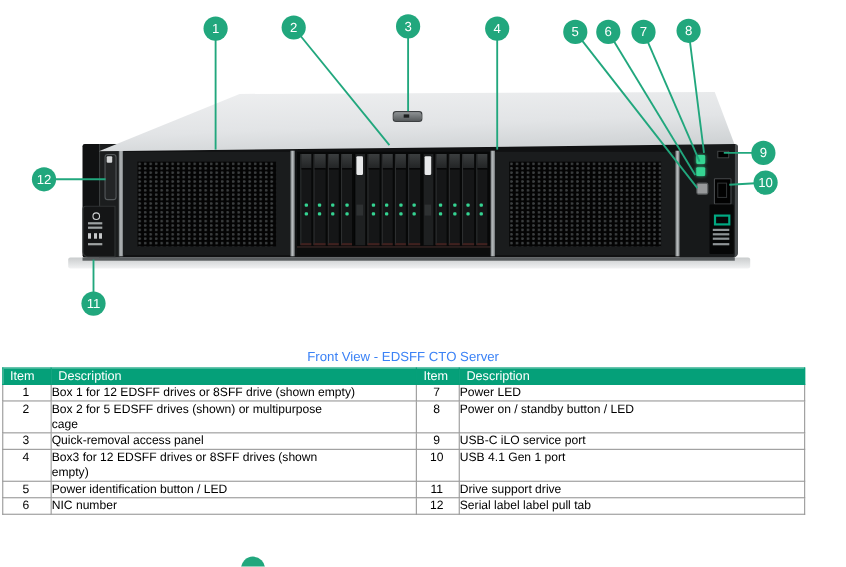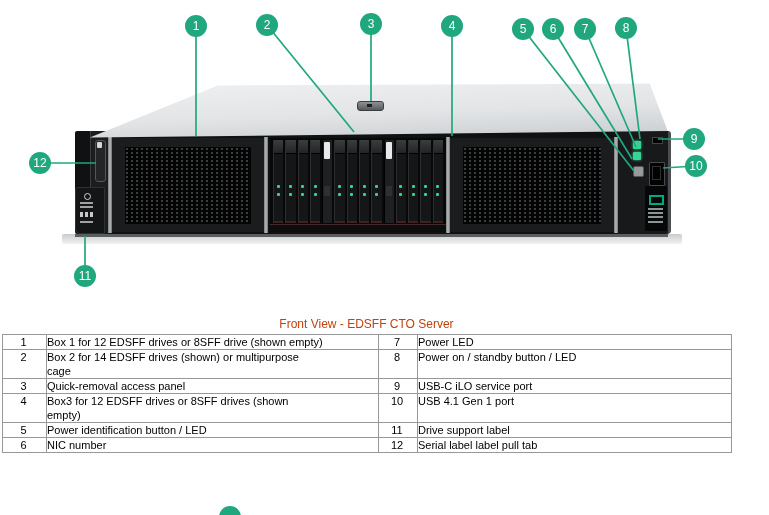--- a/index.html
+++ b/index.html
@@ -70,21 +70,21 @@
   .led-square{position:absolute;left:15px;width:8px;height:8px;background:var(--led-green);
     box-shadow:0 0 3px var(--led-green);border-radius:1px;}
   .power-btn{position:absolute;left:15px;top:35px;width:9px;height:9px;background:#97999b;border-radius:2px;border:1px solid #55585a;}
   .usb-port{position:absolute;left:31px;top:31px;width:14px;height:22px;background:#020202;border:1px solid #474a4c;border-radius:1px;}
   .usb-port::before{content:"";position:absolute;left:2px;top:3px;width:7px;height:12px;border:1px solid #2e3132;}
   .hpe-label{position:absolute;left:27px;top:55px;width:22px;height:45px;background:#060707;border-radius:1px;}
   .hpe-logo{position:absolute;left:4px;top:9px;width:11px;height:6px;border:2px solid var(--hpe-green);}
   .hpe-line{position:absolute;left:3px;width:15px;height:2px;background:#8e9496;}
   
   .caption{position:absolute;left:2px;top:317px;width:729px;text-align:center;
-    font-size:12px;color:#c2410c;z-index:5;}
+    font-size:12px;color:#3b82f6;z-index:5;}
   table.itemtable{
     position:absolute;left:2px;top:334px;width:729px;border-collapse:collapse;
     table-layout:fixed;font-size:11px;color:#000;z-index:5;}
   table.itemtable th{
     background:var(--header-green);color:#fff;font-weight:normal;text-align:left;
     font-size:11.5px;height:13px;padding:0 0 1px 6px;border:1px solid var(--header-green);}
   table.itemtable td{
     border:1px solid #989898;vertical-align:top;line-height:14px;
     padding:0 2px 0 0;overflow:hidden;}
   td.num{text-align:center;padding:0;}
@@ -201,29 +201,35 @@
 <div class="caption">Front View - EDSFF CTO Server</div>
 
 <table class="itemtable">
   <colgroup>
       <col style="width:44px">
       <col style="width:332px">
       <col style="width:39px">
       <col style="width:314px">
     </colgroup>
   <tbody>
+      <tr>
+    <th>Item</th>
+    <th>Description</th>
+    <th>Item</th>
+    <th>Description</th>
+  </tr>
   <tr class="r1">
     <td class="num">1</td>
     <td class="desc">Box 1 for 12 EDSFF drives or 8SFF drive (shown empty)</td>
     <td class="num">7</td>
     <td class="desc">Power LED</td>
   </tr>
   <tr class="r2">
     <td class="num">2</td>
-    <td class="desc">Box 2 for 14 EDSFF drives (shown) or multipurpose
+    <td class="desc">Box 2 for 5 EDSFF drives (shown) or multipurpose
 cage</td>
     <td class="num">8</td>
     <td class="desc">Power on / standby button / LED</td>
   </tr>
   <tr class="r1">
     <td class="num">3</td>
     <td class="desc">Quick-removal access panel</td>
     <td class="num">9</td>
     <td class="desc">USB-C iLO service port</td>
   </tr>
@@ -231,21 +237,21 @@
     <td class="num">4</td>
     <td class="desc">Box3 for 12 EDSFF drives or 8SFF drives (shown
 empty)</td>
     <td class="num">10</td>
     <td class="desc">USB 4.1 Gen 1 port</td>
   </tr>
   <tr class="r1">
     <td class="num">5</td>
     <td class="desc">Power identification button / LED</td>
     <td class="num">11</td>
-    <td class="desc">Drive support label</td>
+    <td class="desc">Drive support drive</td>
   </tr>
   <tr class="r1">
     <td class="num">6</td>
     <td class="desc">NIC number</td>
     <td class="num">12</td>
     <td class="desc">Serial label label pull tab</td>
   </tr>
 </tbody>
   </table>
 

